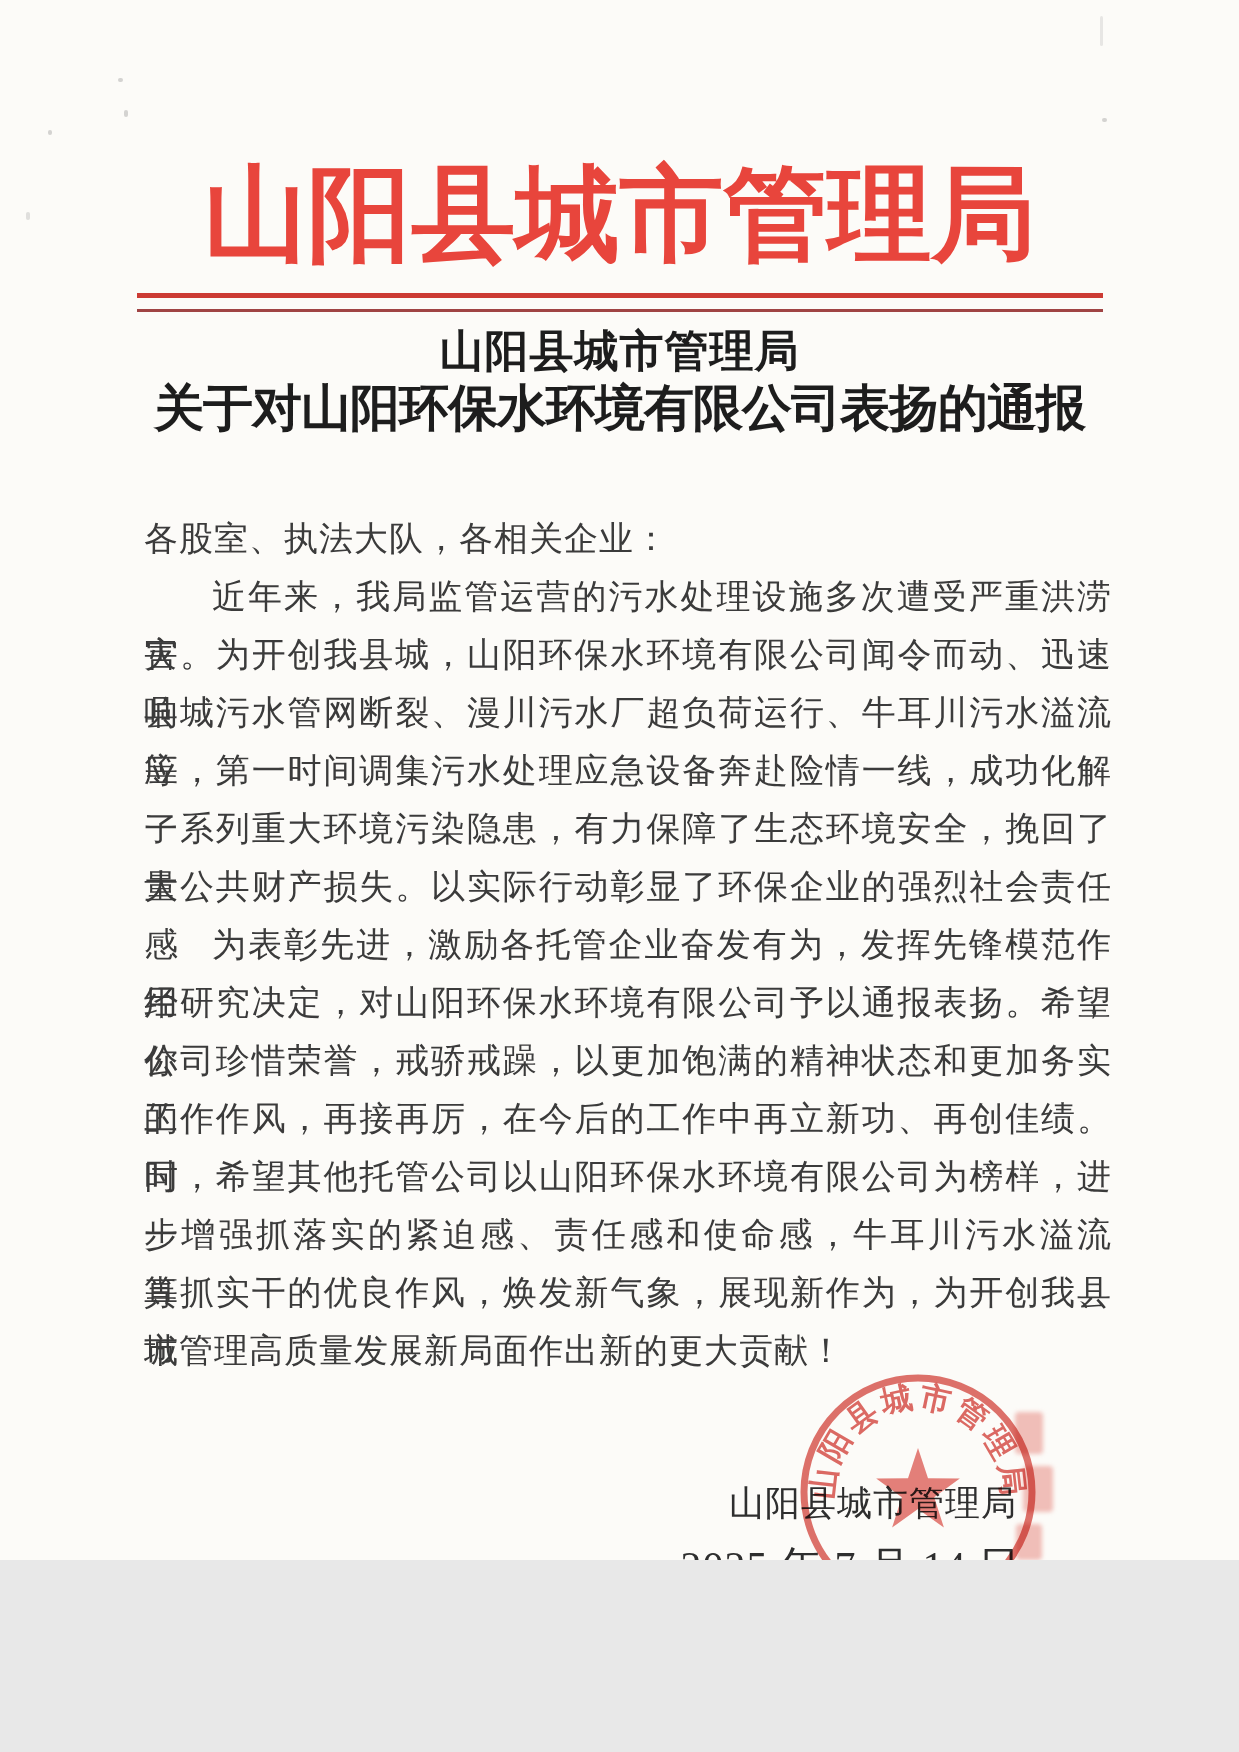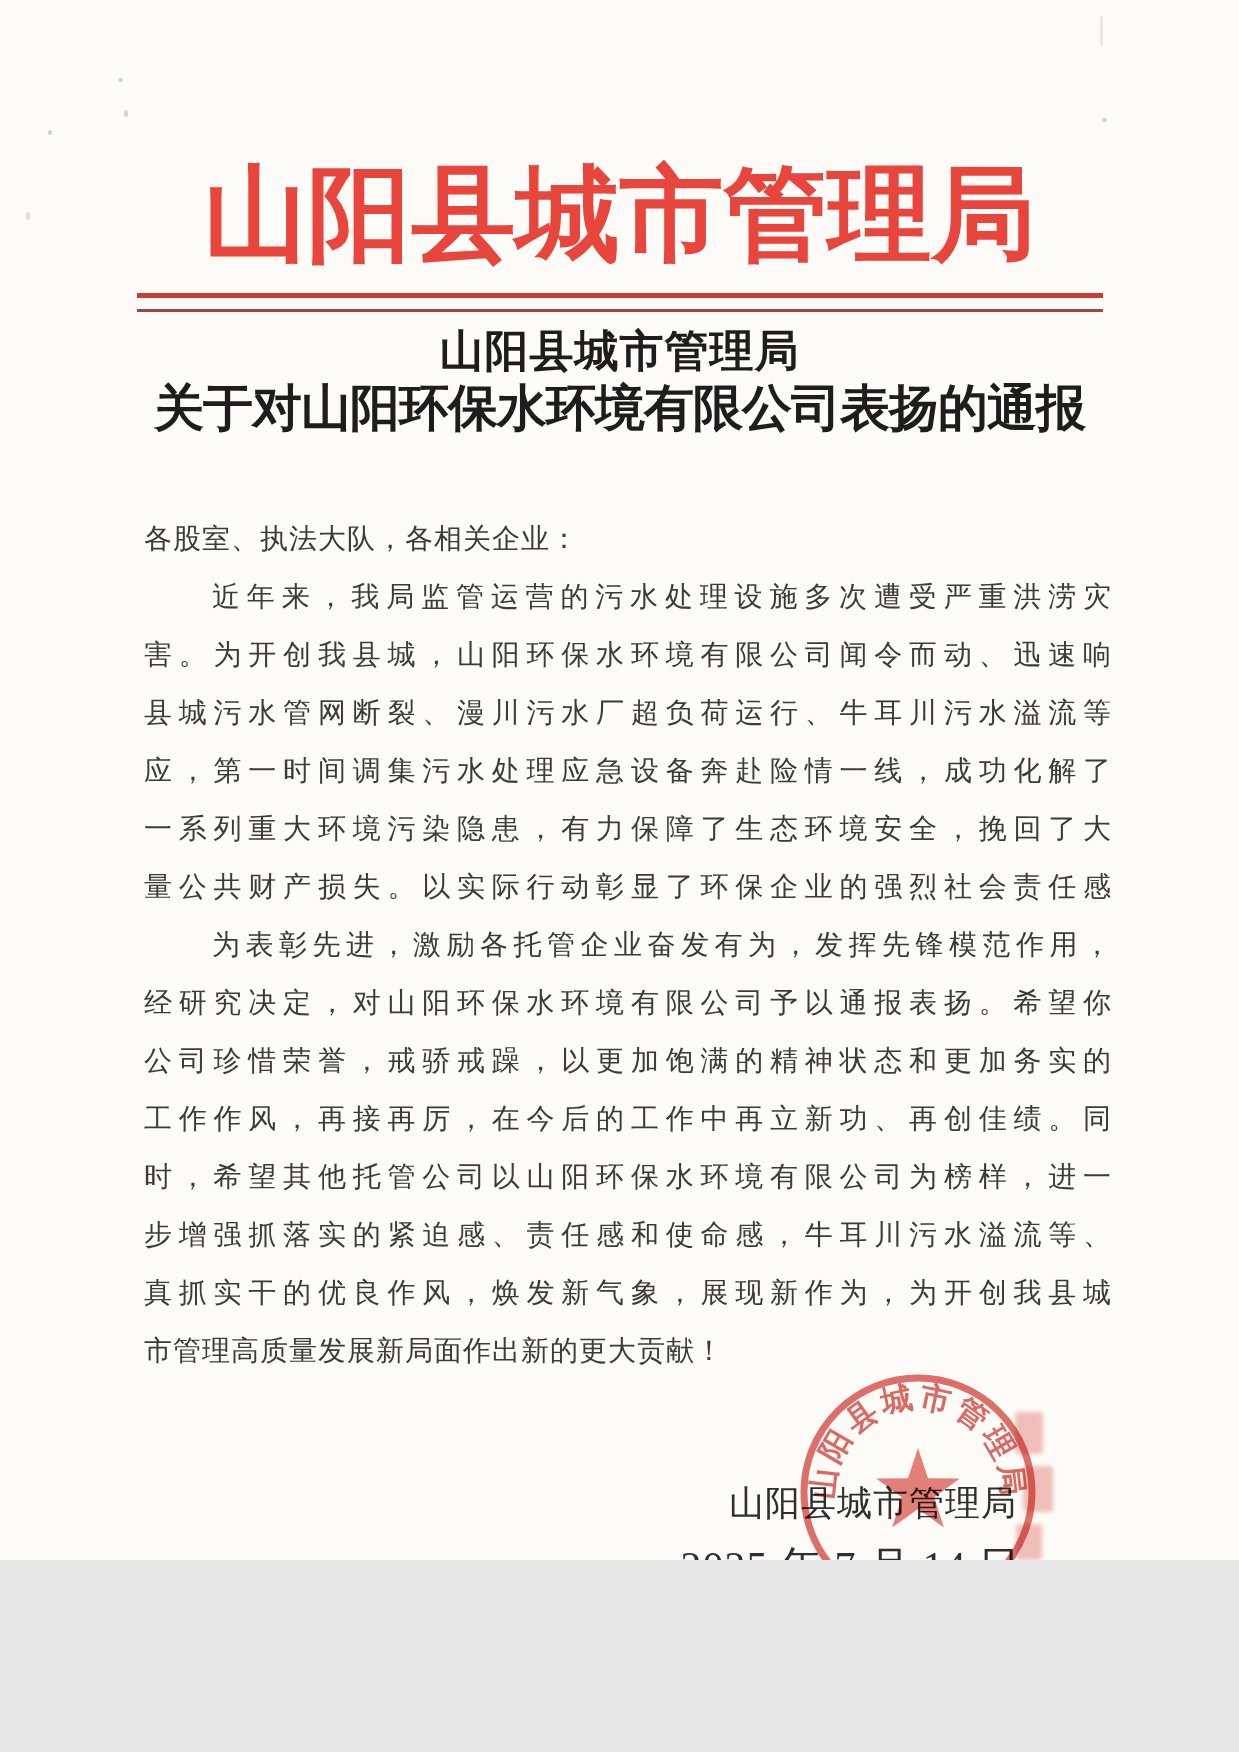--- a/index.html
+++ b/index.html
@@ -35,21 +35,21 @@
     text-align:center;font-weight:bold;color:#1d1d1d;
     font-size:50px;line-height:60px;letter-spacing:-1px;
   }
   
   .body-block{
     position:absolute;top:510px;left:144px;width:968px;
     color:#3b3b3b;
   }
   .line{
     height:58px;line-height:58px;
-    font-size:28px;
+    font-size:34px;
     letter-spacing:1px;
     white-space:nowrap;
   }
   .line.just{
     white-space:normal;
     text-align:justify;
     text-align-last:justify;
     text-justify:inter-ideograph;
   }
   .line.indent{text-indent:68px;}

